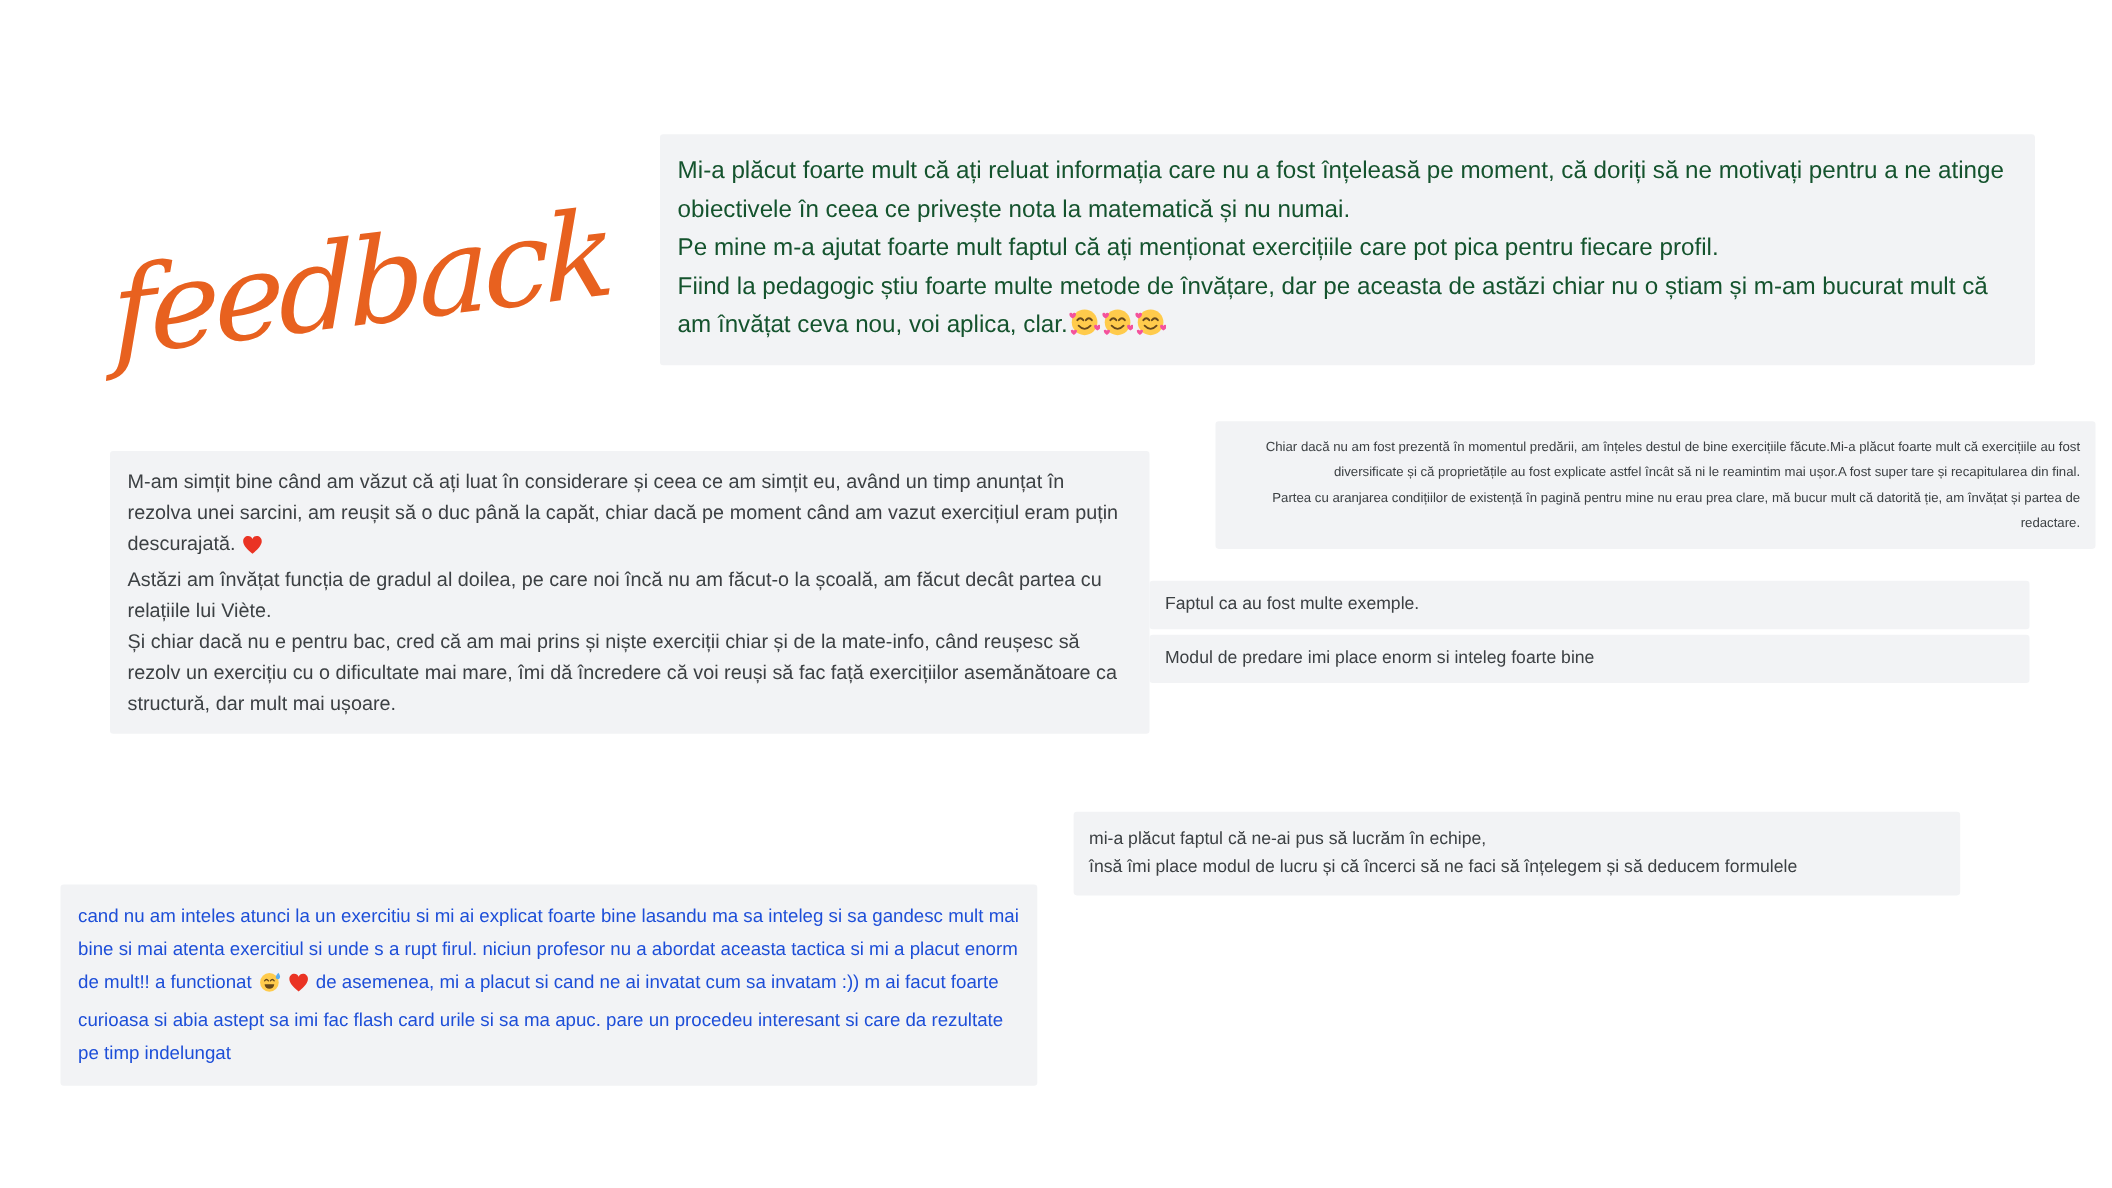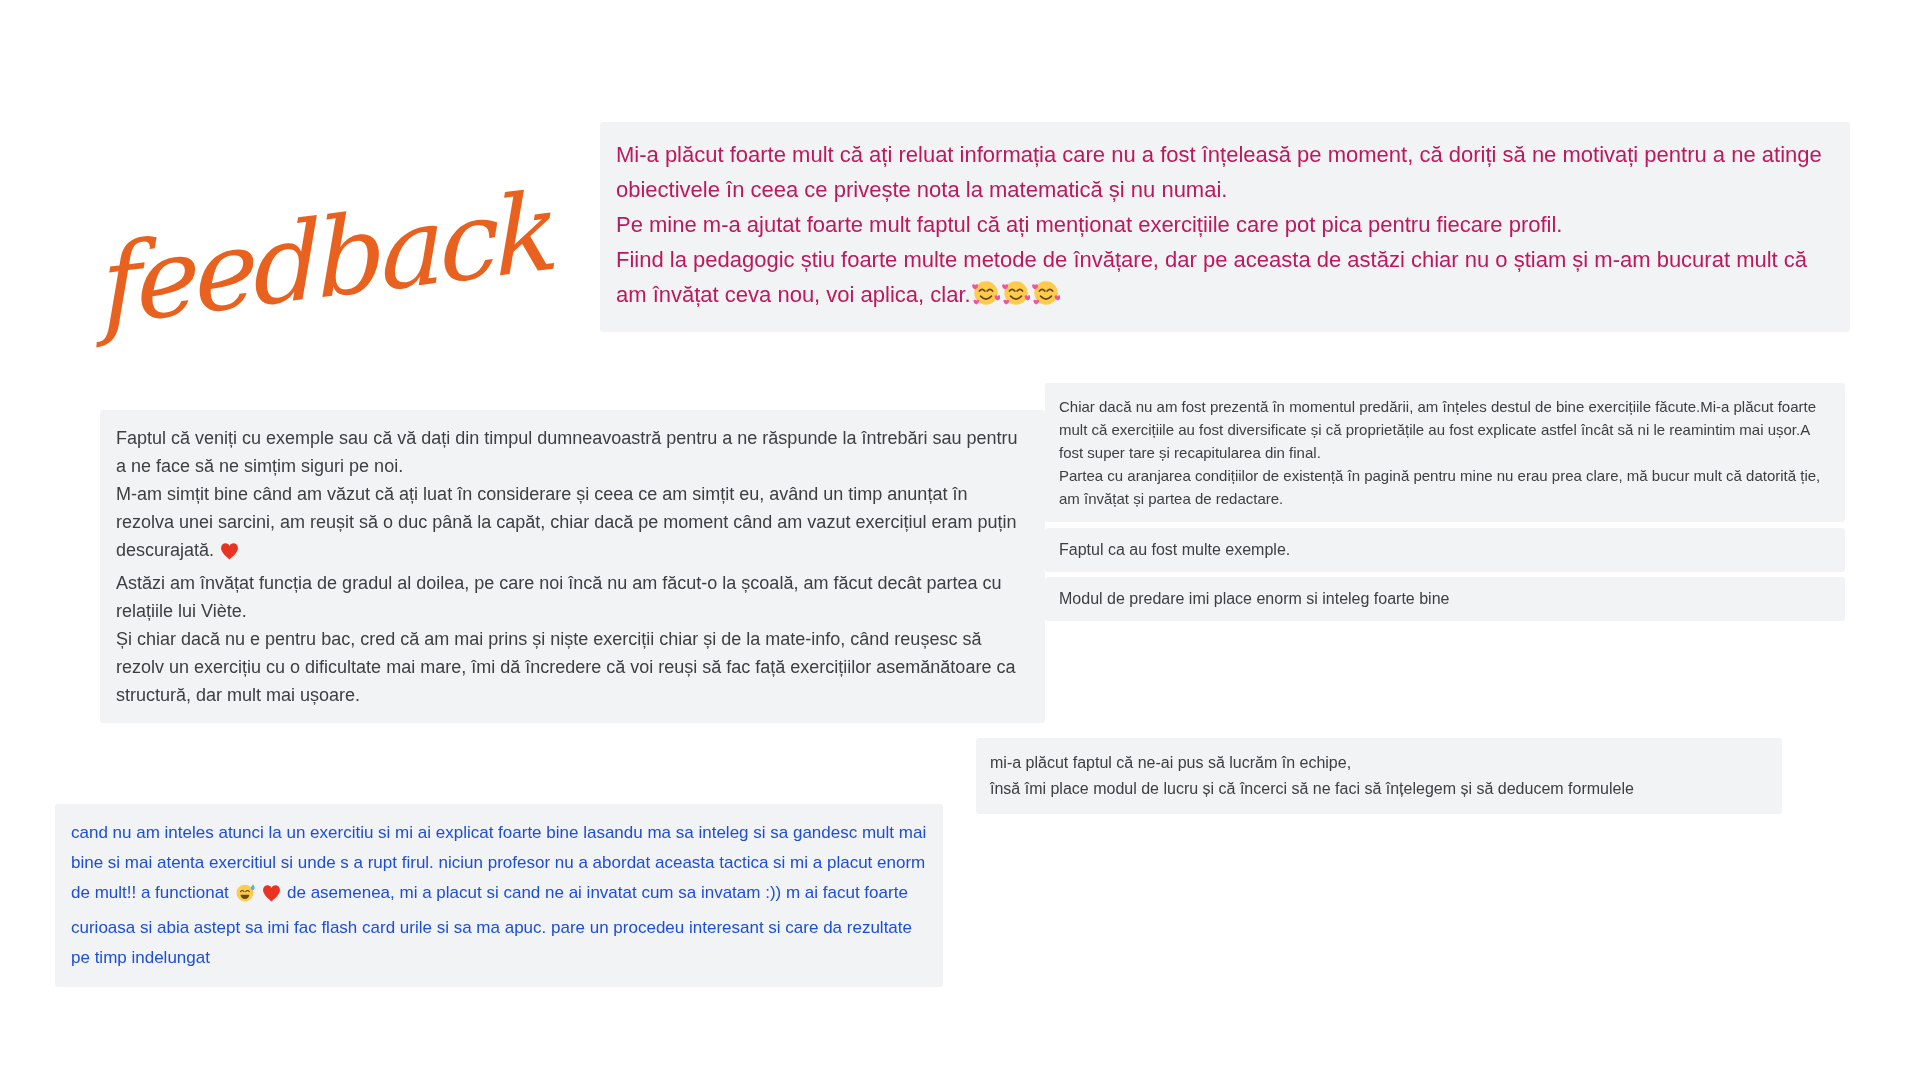--- a/index.html
+++ b/index.html
@@ -15,23 +15,23 @@
   .logo span{
     font-family:"DejaVu Serif","Liberation Serif",serif;
     font-style:italic;font-weight:400;
     font-size:108px;letter-spacing:-5px;color:#e8611f;
     transform:skewX(-6deg);white-space:nowrap;
   }
   .card{
     position:absolute;background:#f2f3f5;border-radius:3px;box-sizing:border-box;
   }
   .card p{margin:0;}
-  .c-top-right{left:600px;top:122px;width:1250px;padding:15px 16px;font-size:22px;line-height:35px;color:#be185d;}
+  .c-top-right{left:600px;top:122px;width:1250px;padding:15px 16px;font-size:22px;line-height:35px;color:#14532d;}
   .c-mid-left{left:100px;top:410px;width:945px;padding:14px 16px;font-size:18px;line-height:28px;}
-  .c-absent{left:1045px;top:383px;width:800px;padding:12px 14px;font-size:15px;line-height:23px;}
+  .c-absent{left:1105px;top:383px;width:800px;padding:12px 14px;font-size:12px;line-height:23px;text-align:right;}
   .c-examples{left:1045px;top:528px;width:800px;padding:12px 14px;font-size:16px;line-height:20px;}
   .c-teaching{left:1045px;top:577px;width:800px;padding:12px 14px;font-size:16px;line-height:20px;}
   .c-teams{left:976px;top:738px;width:806px;padding:12px 14px;font-size:16px;line-height:26px;}
   .c-rooms{left:976px;top:808px;width:806px;padding:12px 14px;font-size:16px;line-height:26px;}
   .c-bottom-left{left:55px;top:804px;width:888px;padding:14px 16px;font-size:17px;line-height:30px;color:#1d4ed8;}
   .emoji{display:inline-block;vertical-align:-5px;margin:0 1px;}
   .red-mark{position:absolute;left:372px;top:2px;}
 </style>
 </head>
 <body>
@@ -66,21 +66,20 @@
             <path d="M9.5 15.5 q3.5 -4.5 7 0" stroke="#65471b" stroke-width="2.2" fill="none" stroke-linecap="round"></path>
             <path d="M19.5 15.5 q3.5 -4.5 7 0" stroke="#65471b" stroke-width="2.2" fill="none" stroke-linecap="round"></path>
             <path d="M11 22 q7 7.5 14 0" stroke="#65471b" stroke-width="2.2" fill="none" stroke-linecap="round"></path>
             <path d="M5 8 a2.6 2.6 0 0 1 5 0 a2.6 2.6 0 0 1 5 0 q0 4 -5 6.5 q-5 -2.5 -5 -6.5z" fill="#f4529c" transform="translate(-4,2) scale(0.8)"></path>
             <path d="M5 8 a2.6 2.6 0 0 1 5 0 a2.6 2.6 0 0 1 5 0 q0 4 -5 6.5 q-5 -2.5 -5 -6.5z" fill="#f4529c" transform="translate(-2,22) scale(0.75)"></path>
             <path d="M5 8 a2.6 2.6 0 0 1 5 0 a2.6 2.6 0 0 1 5 0 q0 4 -5 6.5 q-5 -2.5 -5 -6.5z" fill="#f4529c" transform="translate(25,16) scale(0.8)"></path>
           </svg></span></p>
   </div>
 
   <div class="card c-mid-left">
-    <p>Faptul că veniți cu exemple sau că vă dați din timpul dumneavoastră pentru a ne răspunde la întrebări sau pentru a ne face să ne simțim siguri pe noi.</p>
     <p><span>M-am simțit bine când am văzut că ați luat în considerare și ceea ce am simțit eu, având un timp anunțat în rezolva unei sarcini, am reușit să o duc până la capăt, chiar dacă pe moment când am vazut exercițiul eram puțin descurajată.</span> <span class="emoji"><svg width="19" height="19" viewBox="0 0 36 36">
             <path fill="#ea3323" d="M18 33 C6.5 24 2 17 2 11.5 C2 6 6 2.5 10.5 2.5 C14 2.5 16.8 4.6 18 7.5 C19.2 4.6 22 2.5 25.5 2.5 C30 2.5 34 6 34 11.5 C34 17 29.5 24 18 33 Z"></path>
           </svg></span></p>
     <p>Astăzi am învățat funcția de gradul al doilea, pe care noi încă nu am făcut-o la școală, am făcut decât partea cu relațiile lui Viète.</p>
     <p>Și chiar dacă nu e pentru bac, cred că am mai prins și niște exerciții chiar și de la mate-info, când reușesc să rezolv un exercițiu cu o dificultate mai mare, îmi dă încredere că voi reuși să fac față exercițiilor asemănătoare ca structură, dar mult mai ușoare.</p>
   </div>
 
   <div class="card c-absent">
     <p>Chiar dacă nu am fost prezentă în momentul predării, am înțeles destul de bine exercițiile făcute.Mi-a plăcut foarte mult că exercițiile au fost diversificate și că proprietățile au fost explicate astfel încât să ni le reamintim mai ușor.A fost super tare și recapitularea din final.</p>
     <p>Partea cu aranjarea condițiilor de existență în pagină pentru mine nu erau prea clare, mă bucur mult că datorită ție, am învățat și partea de redactare.</p>

